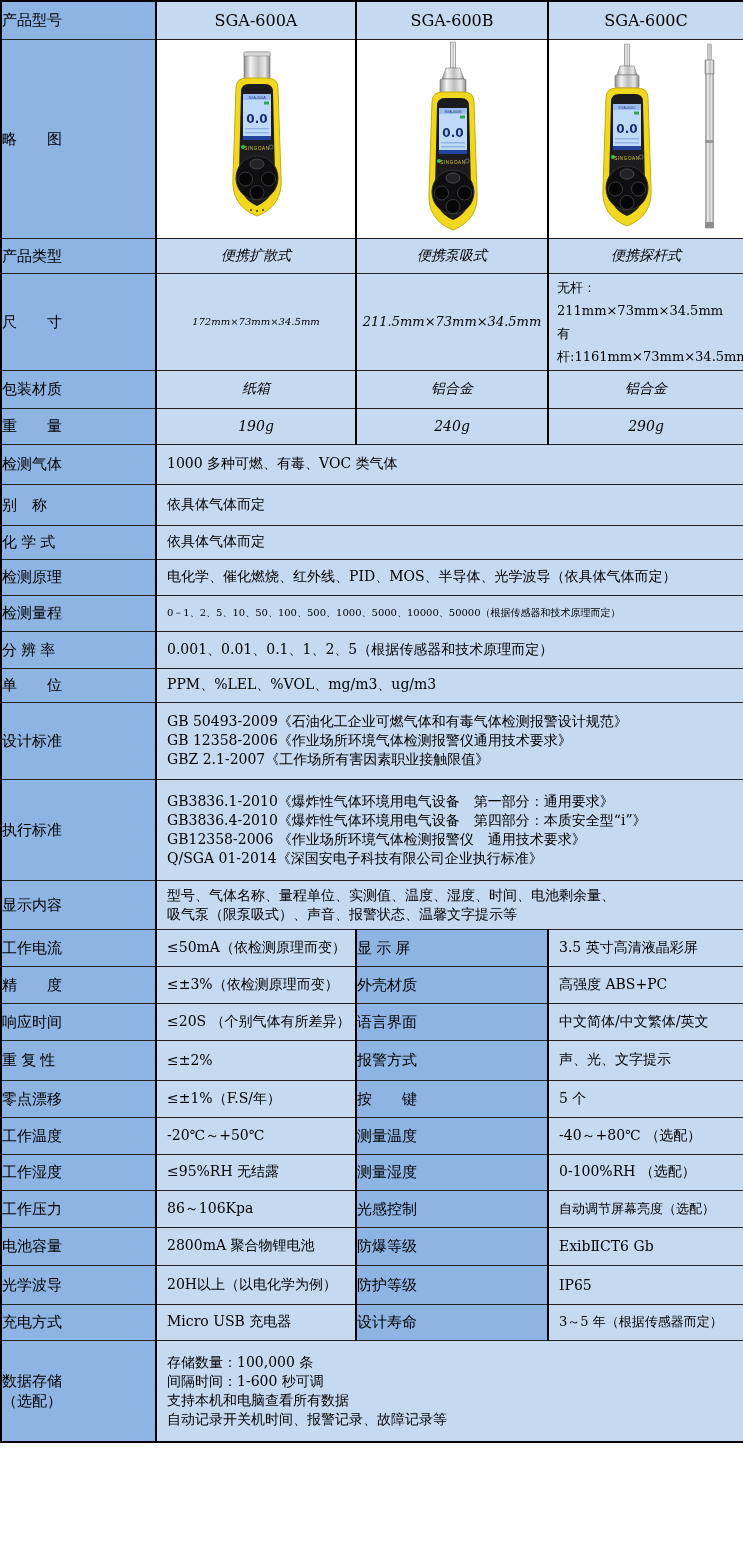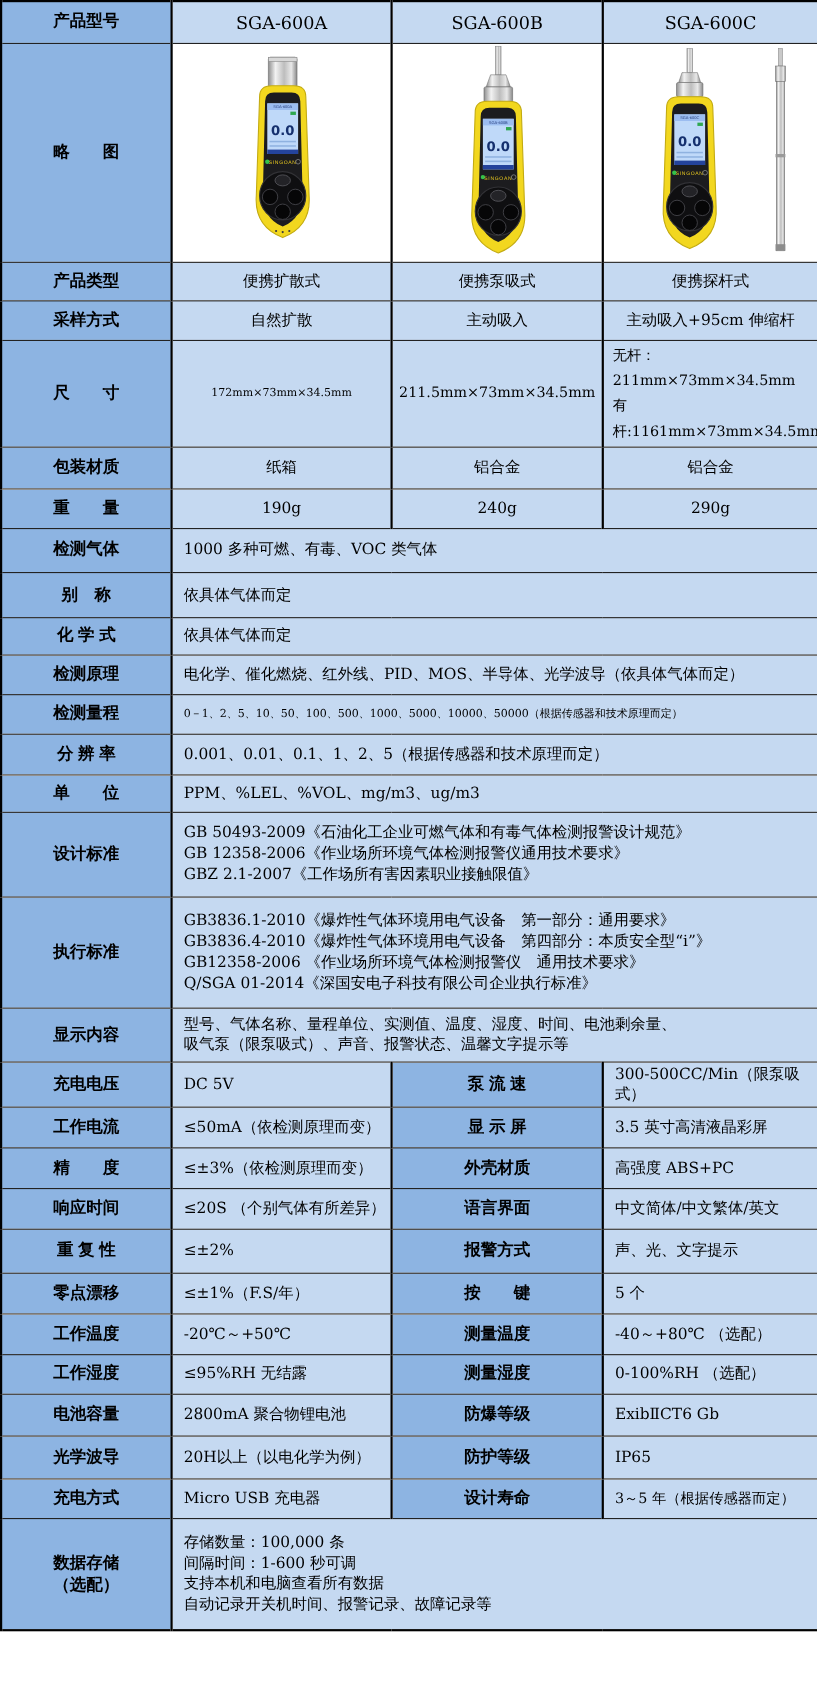--- a/index.html
+++ b/index.html
@@ -1,23 +1,23 @@
 <!DOCTYPE html>
 <html><head>
 <meta charset="utf-8">
 <style>
   html,body{margin:0;padding:0;background:#fff;}
   .page{width:743px;min-height:1542px;background:#fff;font-family:"Liberation Sans",sans-serif;color:#000;}
   table.spec{width:743px;table-layout:fixed;border-collapse:collapse;border:2px solid #000;}
   td{border-left:2px solid #000;border-right:2px solid #000;border-top:1px solid #222;border-bottom:1px solid #222;
      padding:0;overflow:hidden;vertical-align:middle;box-sizing:border-box;}
-  td.label{background:#8DB4E2;font-weight:bold;font-size:15px;text-align:center;line-height:20px;white-space:pre-line;}
+  td.label{background:#8DB4E2;font-weight:normal;font-size:15px;line-height:20px;white-space:pre-line;}
   td.val{background:#C5D9F1;font-size:14px;text-align:left;padding:2px 0 2px 10px;
          font-family:"DejaVu Serif","Liberation Serif",serif;}
-  td.val.center{text-align:center;padding:2px 2px;}
+  td.val.center{text-align:center;padding:2px 2px;font-style:italic;}
   td.model{background:#C5D9F1;font-size:16px;text-align:center;font-family:"DejaVu Serif","Liberation Serif",serif;}
   td.photo{background:#ffffff;text-align:center;padding:0;}
   td.multiline{white-space:pre-line;line-height:19px;}
   td.dim3{white-space:pre-line;line-height:23px;font-size:13px;text-align:left;padding-left:8px;}
   svg{display:block;}
 </style>
 </head>
 <body>
 
 <div class="page">
@@ -159,26 +159,20 @@
     </svg>
   </td>
 </tr>
 
 <tr style="height:35px">
   <td class="label">产品类型</td>
   <td class="val center">便携扩散式</td>
   <td class="val center">便携泵吸式</td>
   <td class="val center">便携探杆式</td>
 </tr>
-<tr style="height:36px">
-  <td class="label">采样方式</td>
-  <td class="val center">自然扩散</td>
-  <td class="val center">主动吸入</td>
-  <td class="val center">主动吸入+95cm 伸缩杆</td>
-</tr>
 <tr style="height:51px">
   <td class="label">尺　　寸</td>
   <td class="val center" style="font-size:10px">172mm×73mm×34.5mm</td>
   <td class="val center" style="font-size:13px">211.5mm×73mm×34.5mm</td>
   <td class="val dim3">无杆：211mm×73mm×34.5mm
 有杆:1161mm×73mm×34.5mm</td>
 </tr>
 <tr style="height:38px">
   <td class="label">包装材质</td>
   <td class="val center">纸箱</td>
@@ -232,26 +226,20 @@
 GB3836.4-2010《爆炸性气体环境用电气设备　第四部分：本质安全型“i”》
 GB12358-2006 《作业场所环境气体检测报警仪　通用技术要求》
 Q/SGA 01-2014《深国安电子科技有限公司企业执行标准》</td>
 </tr>
 <tr style="height:49px">
   <td class="label">显示内容</td>
   <td class="val multiline" colspan="3">型号、气体名称、量程单位、实测值、温度、湿度、时间、电池剩余量、
 吸气泵（限泵吸式）、声音、报警状态、温馨文字提示等</td>
 </tr>
 
-<tr style="height:36px">
-  <td class="label">充电电压</td>
-  <td class="val">DC 5V</td>
-  <td class="label">泵 流 速</td>
-  <td class="val">300-500CC/Min（限泵吸式）</td>
-</tr>
 <tr style="height:37px">
   <td class="label">工作电流</td>
   <td class="val">≤50mA（依检测原理而变）</td>
   <td class="label">显 示 屏</td>
   <td class="val">3.5 英寸高清液晶彩屏</td>
 </tr>
 <tr style="height:37px">
   <td class="label">精　　度</td>
   <td class="val">≤±3%（依检测原理而变）</td>
   <td class="label">外壳材质</td>
@@ -279,20 +267,26 @@
   <td class="label">工作温度</td>
   <td class="val">-20℃～+50℃</td>
   <td class="label">测量温度</td>
   <td class="val">-40～+80℃ （选配）</td>
 </tr>
 <tr style="height:36px">
   <td class="label">工作湿度</td>
   <td class="val">≤95%RH 无结露</td>
   <td class="label">测量湿度</td>
   <td class="val">0-100%RH （选配）</td>
+</tr>
+<tr style="height:37px">
+  <td class="label">工作压力</td>
+  <td class="val">86～106Kpa</td>
+  <td class="label">光感控制</td>
+  <td class="val" style="font-size:13px">自动调节屏幕亮度（选配）</td>
 </tr>
 <tr style="height:38px">
   <td class="label">电池容量</td>
   <td class="val">2800mA 聚合物锂电池</td>
   <td class="label">防爆等级</td>
   <td class="val">ExibⅡCT6 Gb</td>
 </tr>
 <tr style="height:39px">
   <td class="label">光学波导</td>
   <td class="val">20H以上（以电化学为例）</td>

